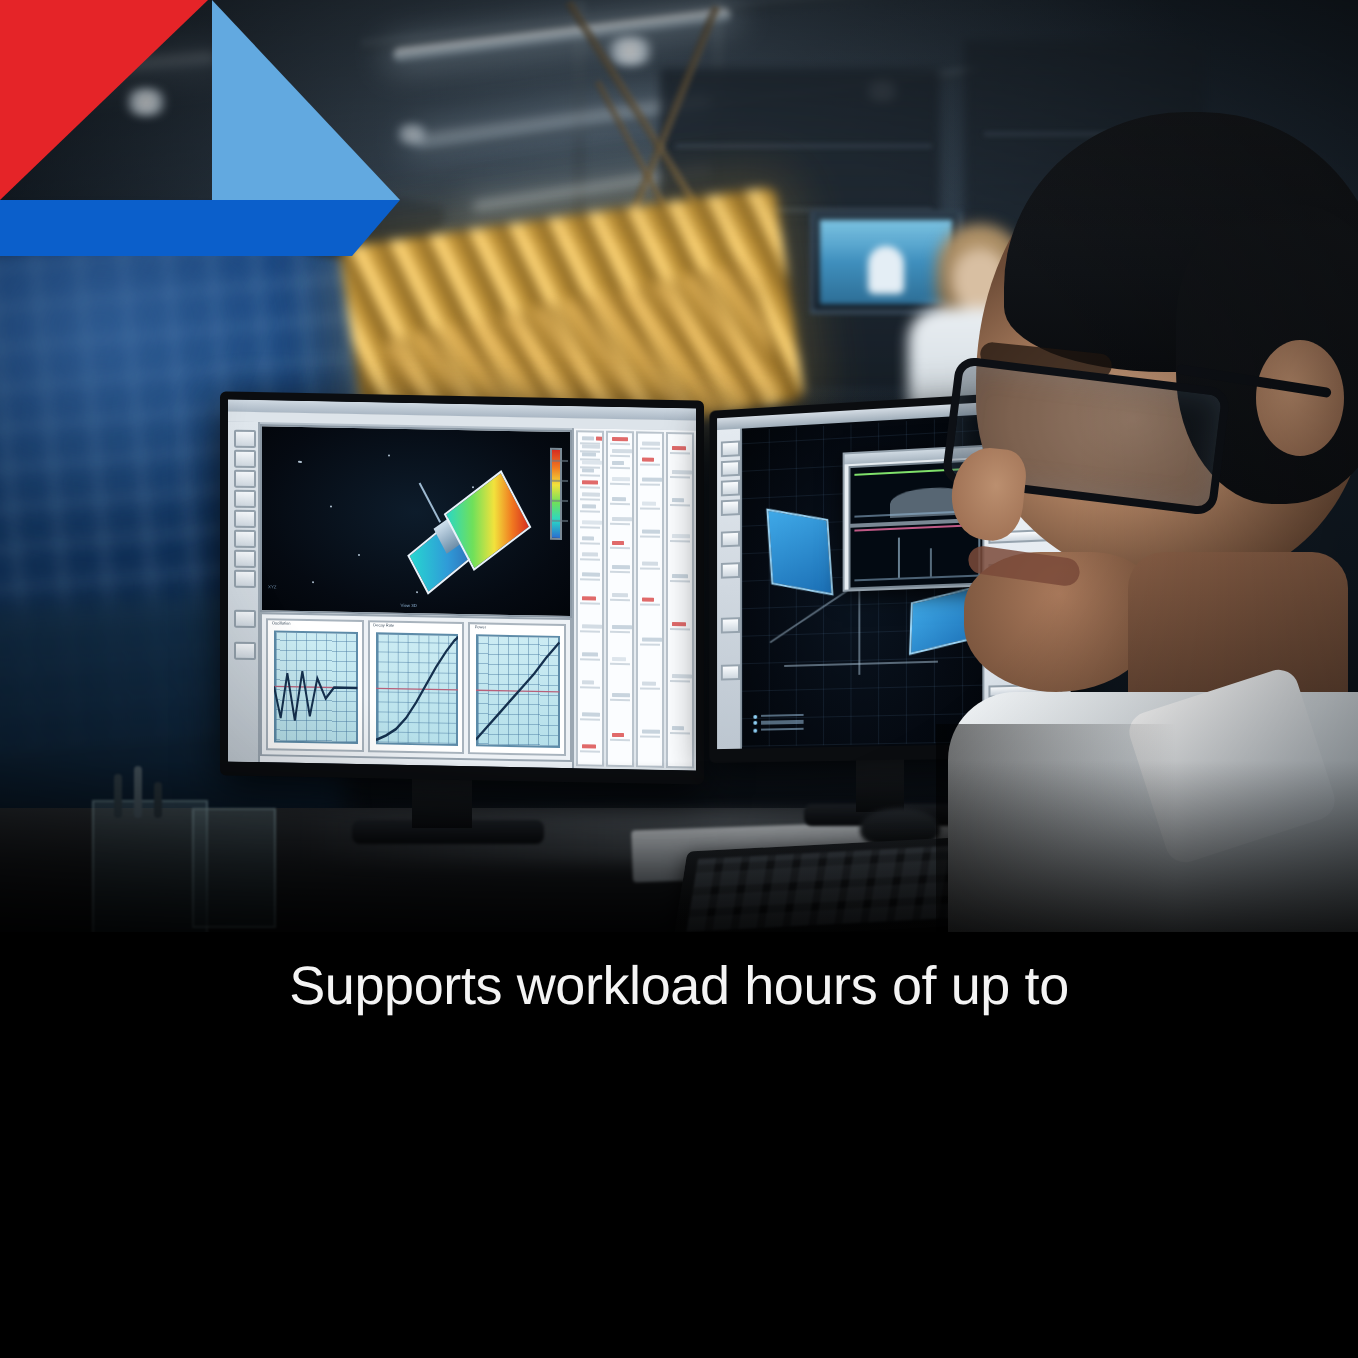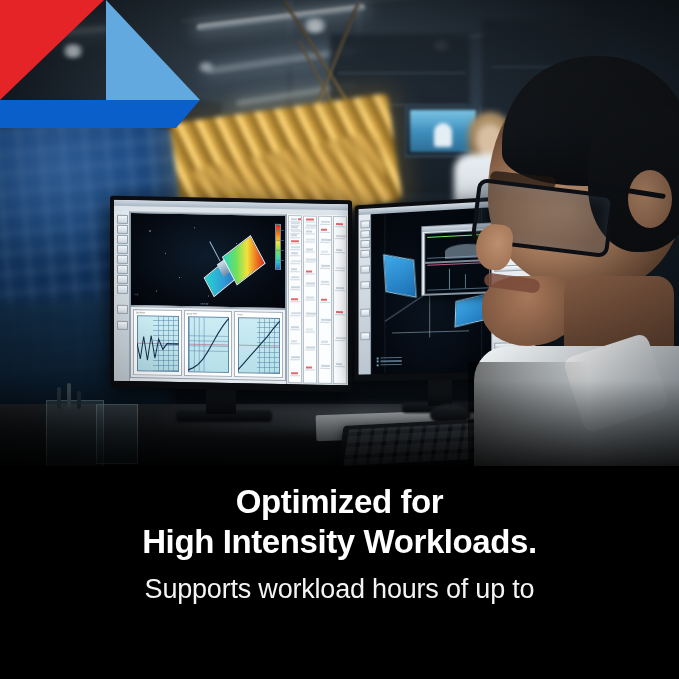--- a/index.html
+++ b/index.html
@@ -790,22 +790,18 @@
 
   <div class="logo">
     <svg width="205" height="130" viewBox="0 0 205 130">
       <polygon points="0,0 104,0 0,100" fill="#E52428"></polygon>
       <polygon points="106,0 106,100 200,100" fill="#62A9E0"></polygon>
       <polygon points="0,100 200,100 176,128 0,128" fill="#0B5FCB"></polygon>
     </svg>
   </div>
 
   <div class="textblock">
-    <h1 class="headline">
-      <span>Optimized for</span><br>
-      <span>High Intensity Workloads.</span>
-    </h1>
     <p class="subline">
       <span>Supports workload hours of up to</span><br>
     </p>
   </div>
 
 </div>
 
 </body></html>

